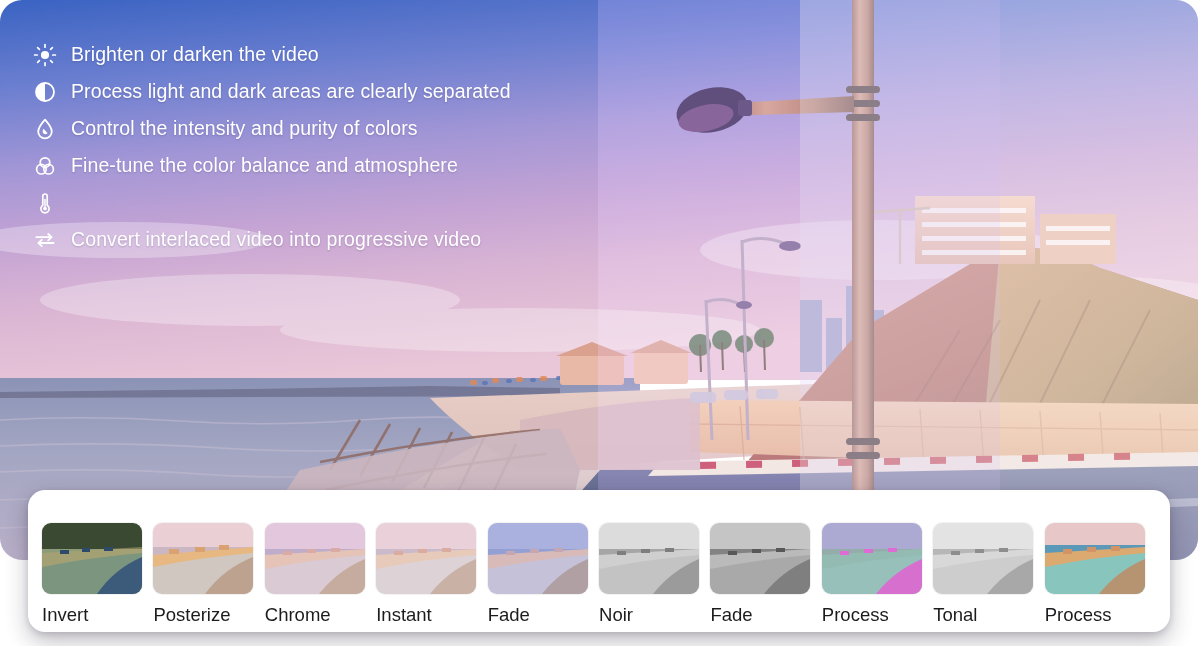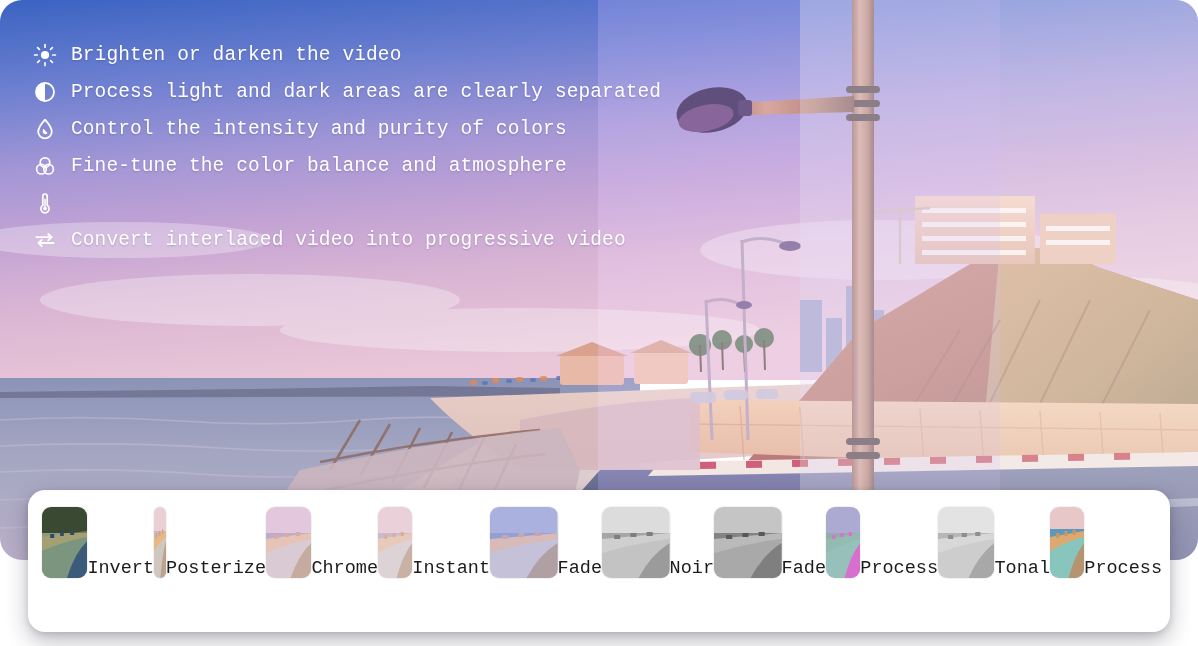--- a/index.html
+++ b/index.html
@@ -2,21 +2,21 @@
 <html><head>
 <meta charset="utf-8">
 <style>
   * { box-sizing: border-box; margin: 0; padding: 0; }
   html, body {
     width: 1198px; height: 646px;
     background: #ffffff;
     font-family: "Liberation Sans", sans-serif;
     overflow: hidden;
   }
-  #stage { position: relative; width: 1198px; height: 528px; font-family: Liberation Mono, monospace; }
+  #stage { position: relative; width: 1198px; height: 528px; }
 
   
   .video-card {
     position: absolute; left: 0; top: 0;
     width: 1198px; height: 560px;
     border-radius: 22px;
     overflow: hidden;
   }
   .scene { position: absolute; inset: 0; }
   .scene svg { display: block; width: 100%; height: 100%; }
@@ -63,22 +63,23 @@
     background: #ffffff;
     border-radius: 17px;
     box-shadow: 0 9px 22px rgba(35,30,50,.30), 0 2px 6px rgba(35,30,50,.14);
     display: flex; align-items: flex-start;
     padding: 17px 14px 0 14px;
     gap: 0;
     z-index: 10;
   }
   .filter-item {
     width: 112px;
-    display: flex; flex-direction: row; align-items: flex-end;
+    display: flex; flex-direction: column; align-items: flex-start;
     cursor: pointer;
+    margin-top: 16px;
   }
   .thumb {
     width: 100px; height: 71px;
     border-radius: 9px;
     overflow: hidden;
     position: relative;
     box-shadow: 0 0 0 1px rgba(0,0,0,.05);
   }
   .thumb svg { display: block; width: 100%; height: 100%; }
   .thumb-tint { position: absolute; inset: 0; }

